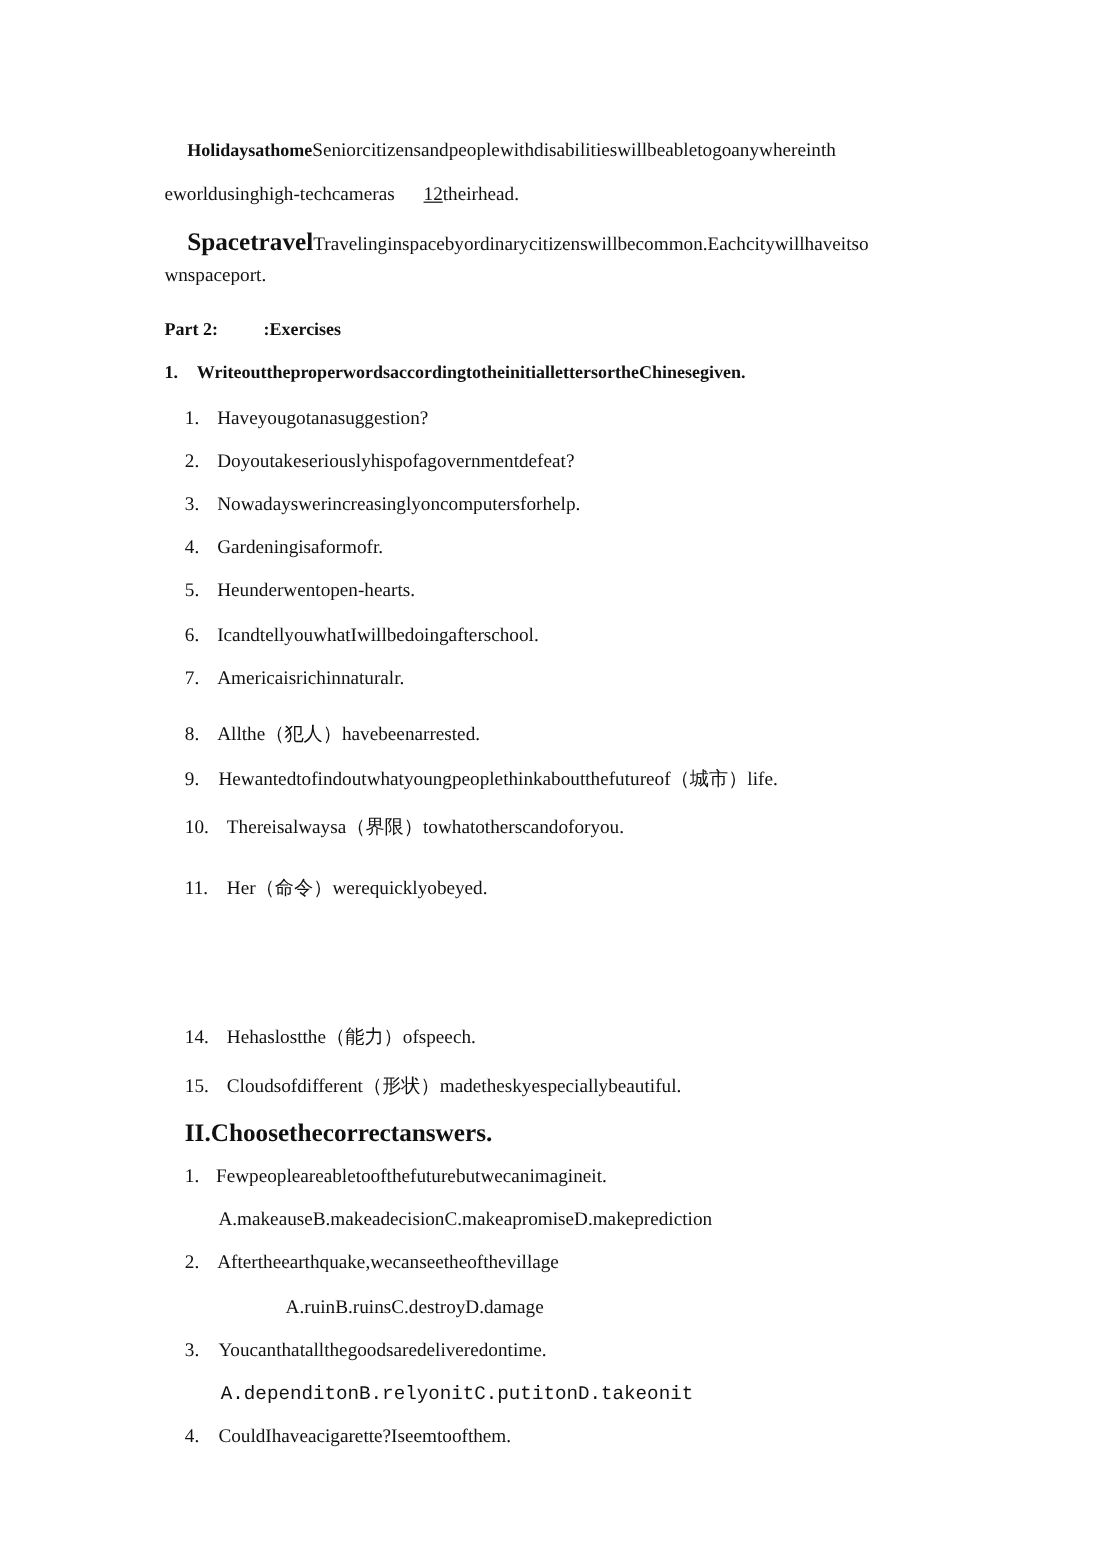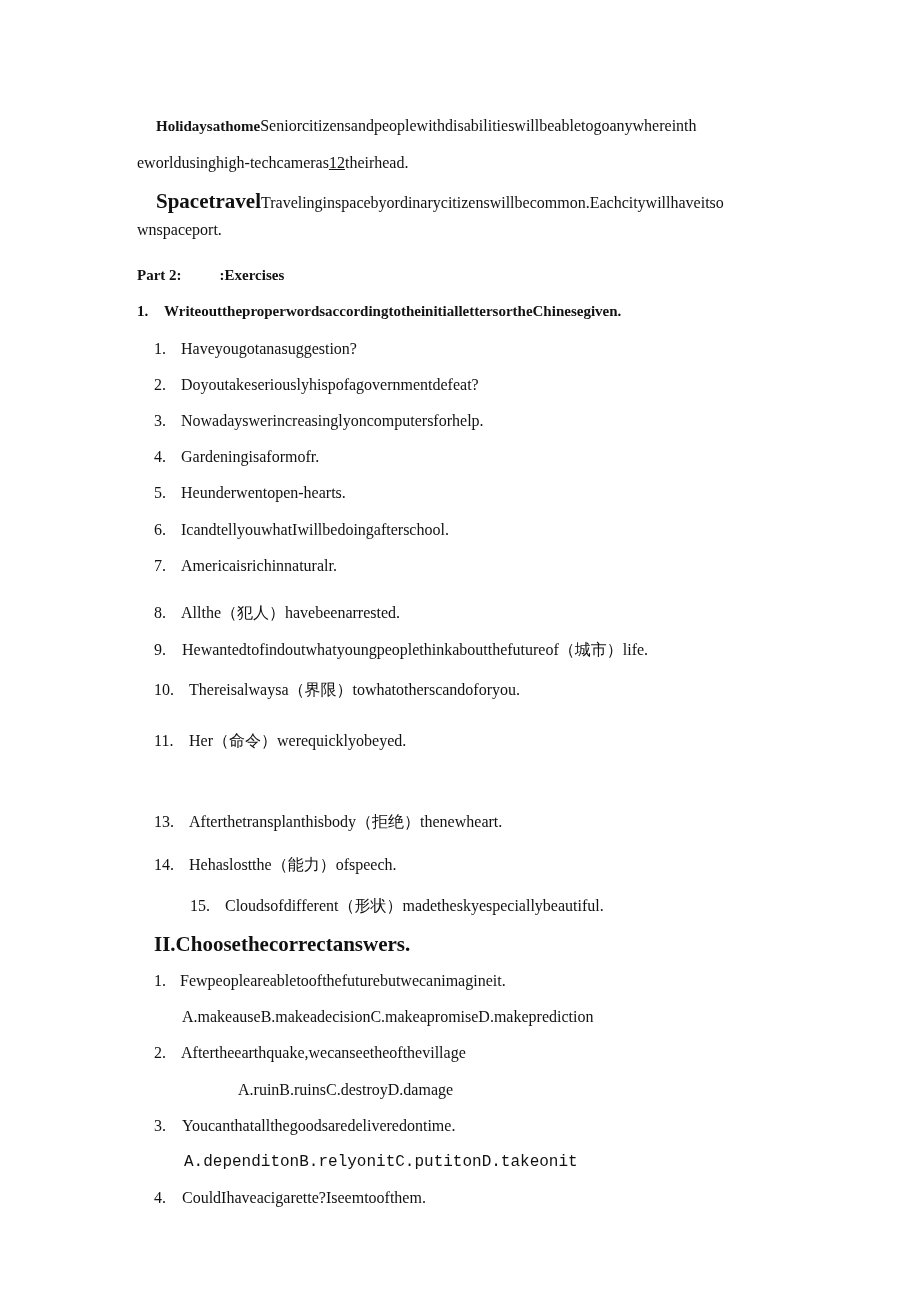--- a/index.html
+++ b/index.html
@@ -21,21 +21,21 @@
       width: 920px;
       height: 1301px;
     }
     .line {
       position: absolute;
       white-space: nowrap;
       font-size: 16px;
       line-height: 20px;
     }
     .bold { font-weight: bold; }
-    .u { text-decoration: underline; }
+    .u { text-decoration: underline; margin-left: 24px; }
     .num {
       display: inline-block;
     }
   </style>
 </head>
 <body>
 
 <div class="page">
 
   <div class="line" style="left:156px; top:116px;">
@@ -86,27 +86,24 @@
   </div>
   <div class="line" style="left:154px; top:640px;">
     <span class="num" style="width:28px;">9.</span><span>Hewantedtofindoutwhatyoungpeoplethinkaboutthefutureof（城市）life.</span>
   </div>
   <div class="line" style="left:154px; top:680px;">
     <span class="num" style="width:35px;">10.</span><span>Thereisalwaysa（界限）towhatotherscandoforyou.</span>
   </div>
   <div class="line" style="left:154px; top:731px;">
     <span class="num" style="width:35px;">11.</span><span>Her（命令）werequicklyobeyed.</span>
   </div>
-  <div class="line" style="left:154px; top:812px;">
-    <span class="num" style="width:35px;">13.</span><span>Afterthetransplanthisbody（拒绝）thenewheart.</span>
-  </div>
   <div class="line" style="left:154px; top:855px;">
     <span class="num" style="width:35px;">14.</span><span>Hehaslostthe（能力）ofspeech.</span>
   </div>
-  <div class="line" style="left:154px; top:896px;margin-left:36px;">
+  <div class="line" style="left:154px; top:896px;">
     <span class="num" style="width:35px;">15.</span><span>Cloudsofdifferent（形状）madetheskyespeciallybeautiful.</span>
   </div>
 
   <div class="line bold" style="left:154px; top:934px; font-size:21px;">
     <span>II.Choosethecorrectanswers.</span>
   </div>
 
   <div class="line" style="left:154px; top:971px;">
     <span class="num" style="width:26px;">1.</span><span>Fewpeopleareabletoofthefuturebutwecanimagineit.</span>
   </div>

